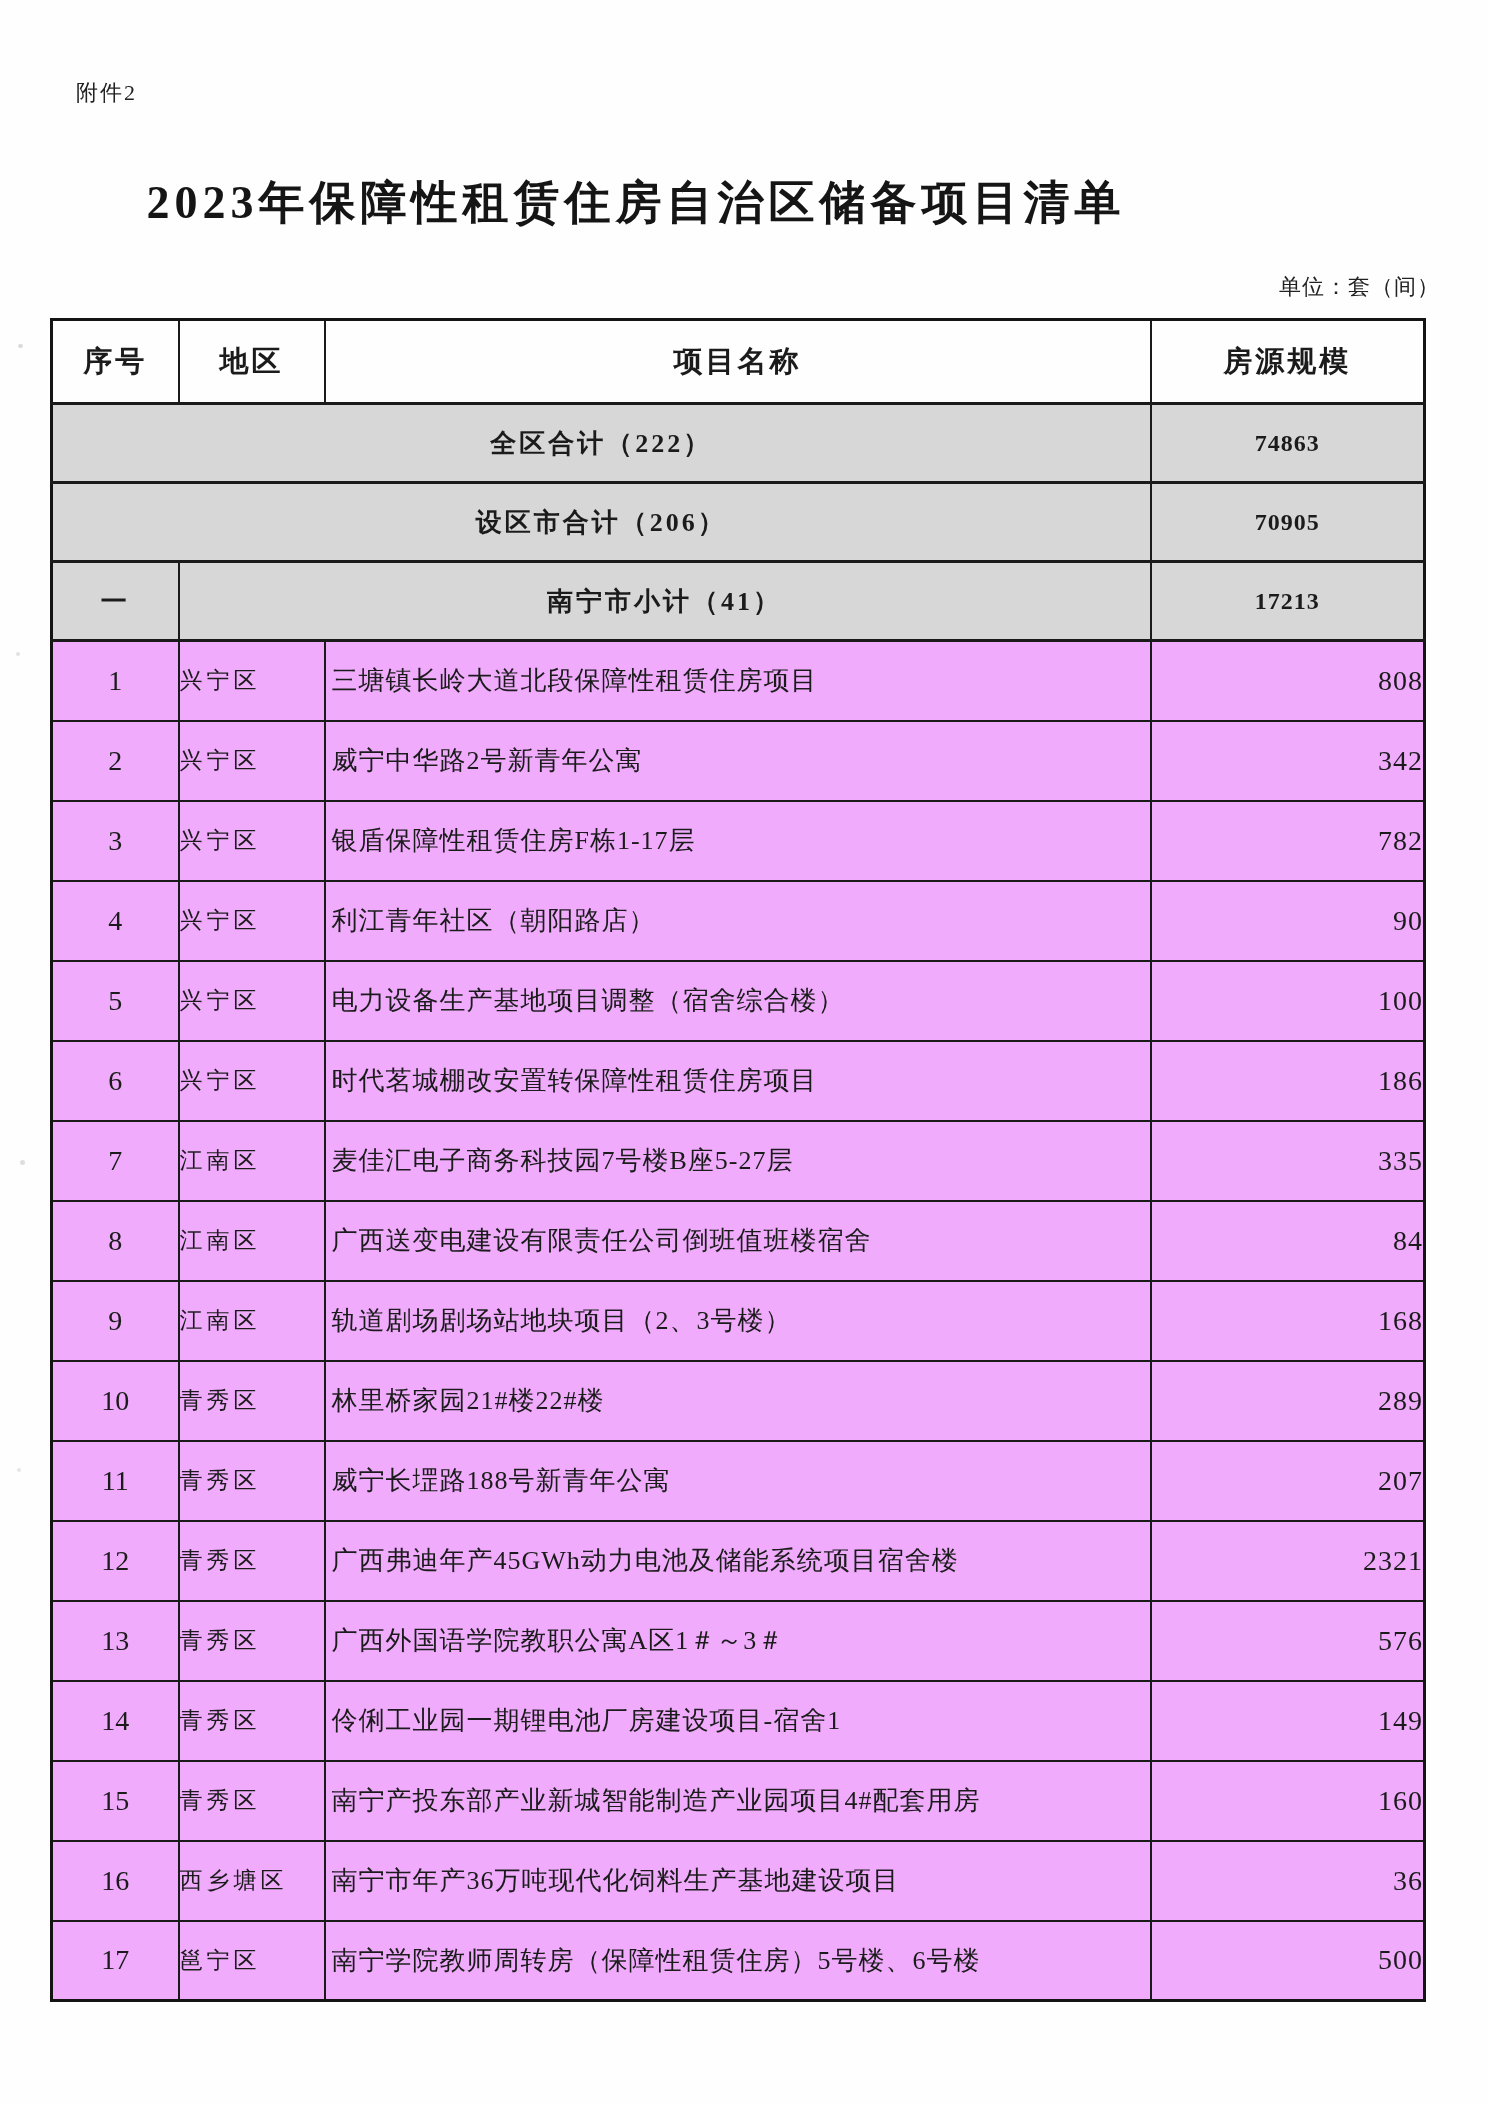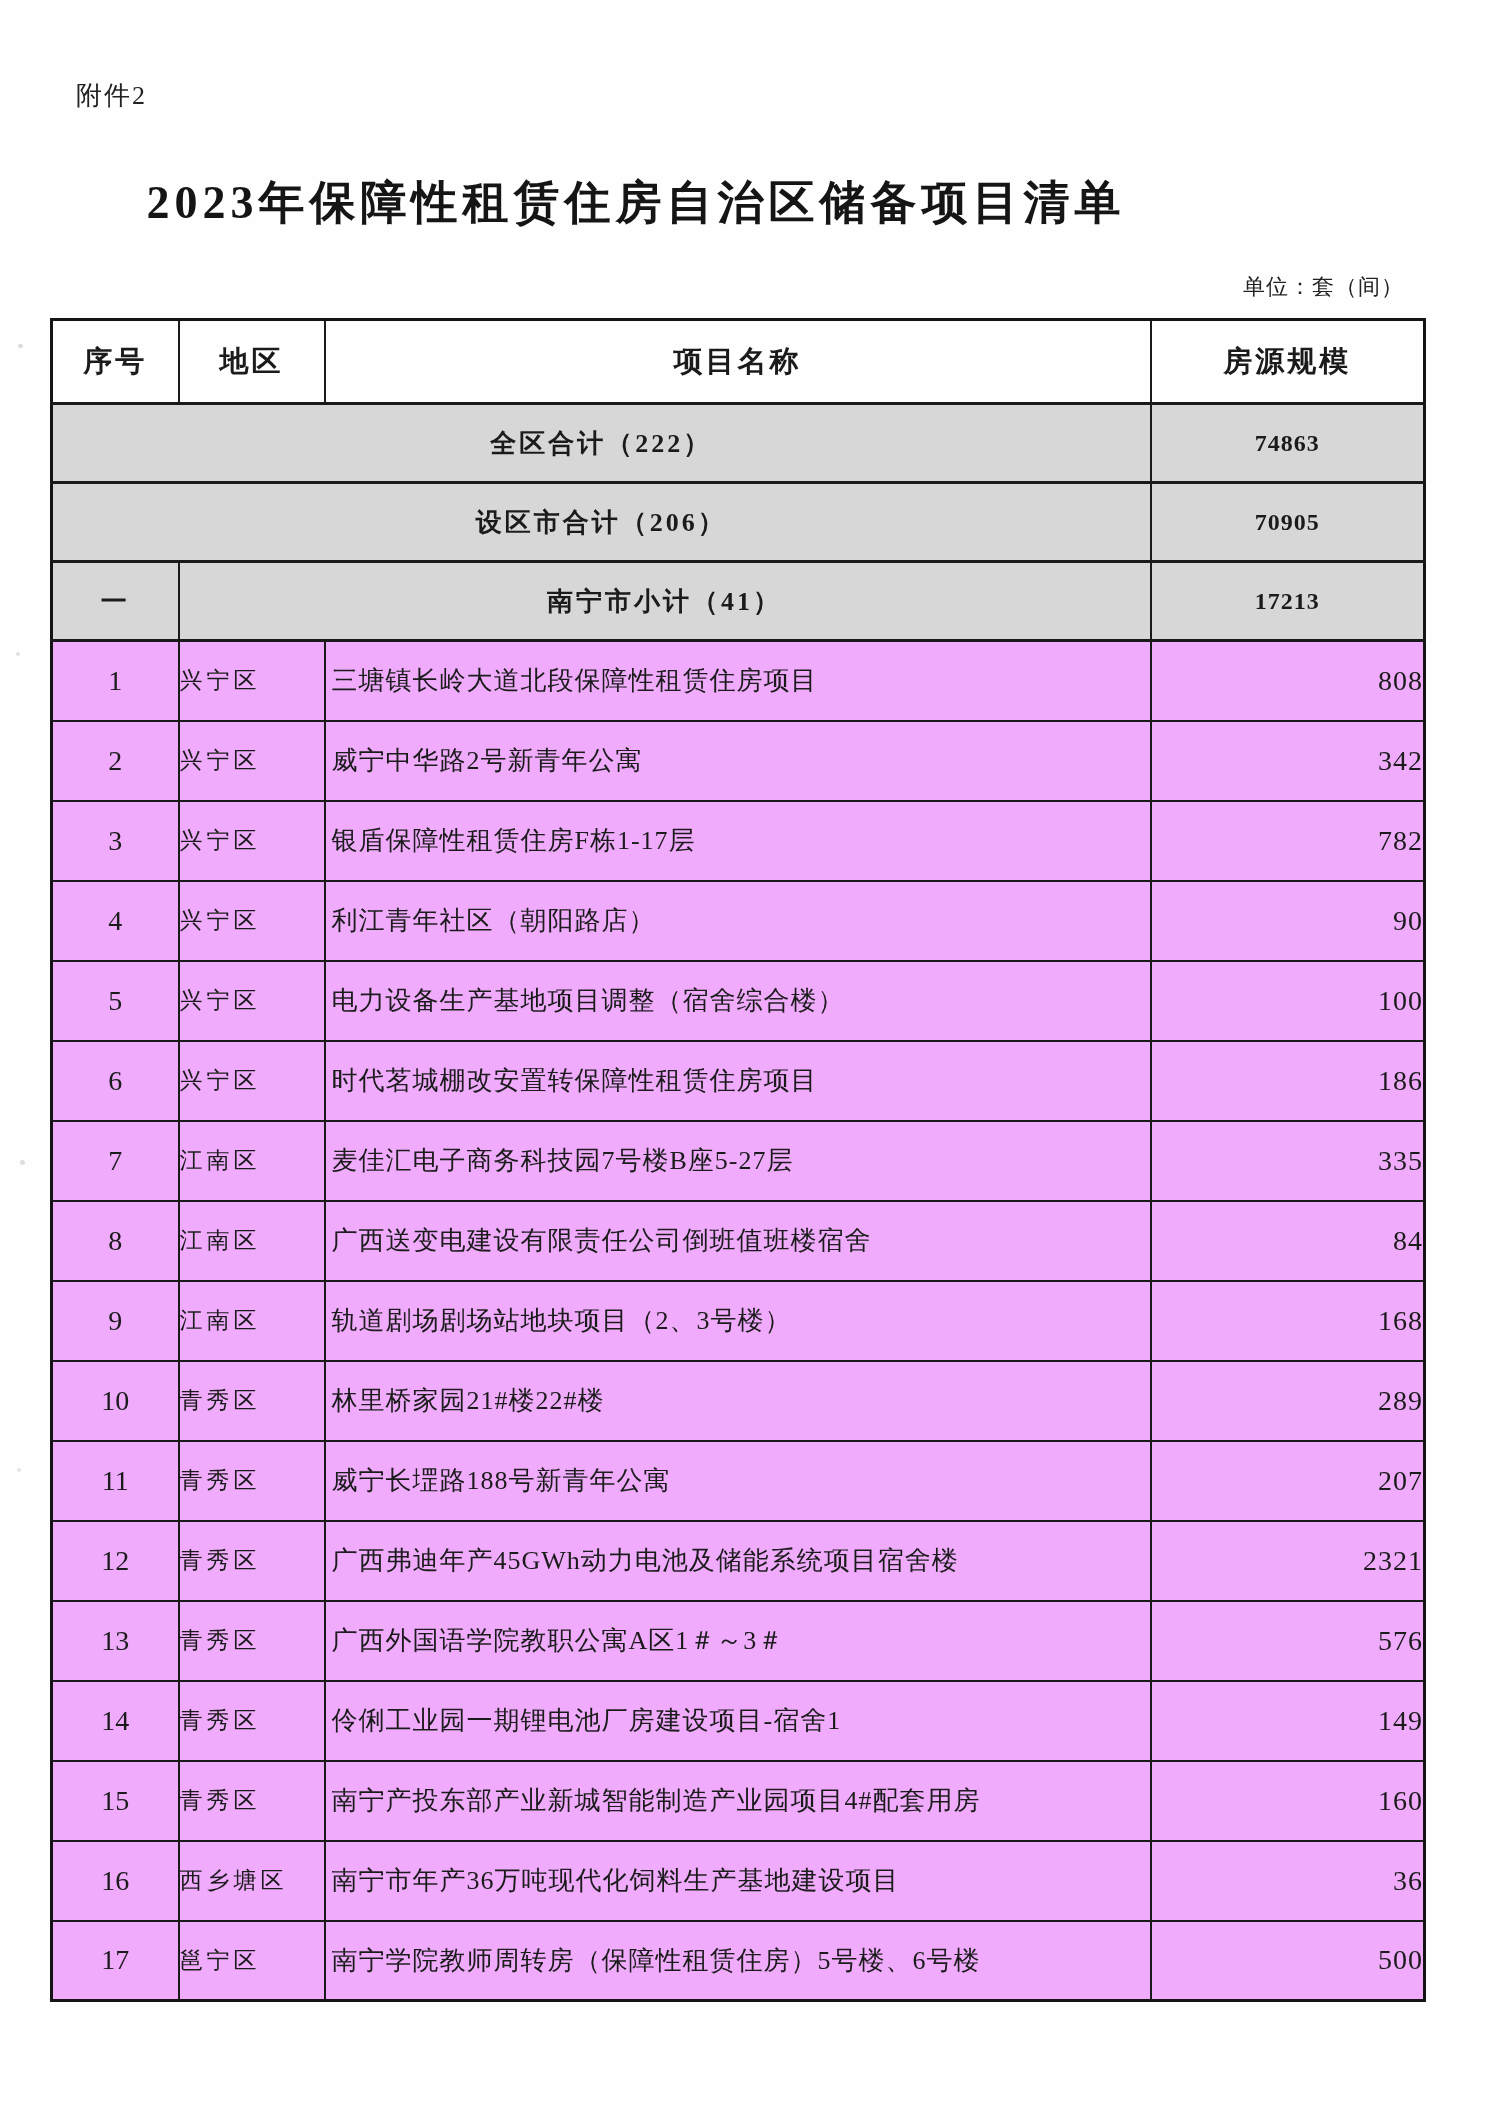--- a/index.html
+++ b/index.html
@@ -8,29 +8,29 @@
     background:#ffffff;
     font-family:"Liberation Serif","DejaVu Serif",serif;
     color:#1b1b1b;
     position:relative;
     -webkit-font-smoothing:antialiased;
   }
   .page{position:absolute;inset:0;background:#fefefe;overflow:hidden;}
 
   .attachment{
     position:absolute;left:76px;top:78px;
-    font-size:26px;letter-spacing:2px;color:#222;
+    font-size:22px;letter-spacing:2px;color:#222;
   }
   .doc-title{
     position:absolute;left:0;top:172px;width:1272px;
     text-align:center;font-size:46px;font-weight:bold;
     letter-spacing:5px;color:#151515;
   }
   .unit-note{
-    position:absolute;top:272px;right:84px;
+    position:absolute;top:272px;right:48px;
     font-size:22px;letter-spacing:1px;color:#222;
   }
 
   table.main{
     position:absolute;left:50px;top:318px;
     width:1373px;
     border-collapse:collapse;table-layout:fixed;
     background:#f0abfc;
   }
   table.main,table.main td,table.main th{

